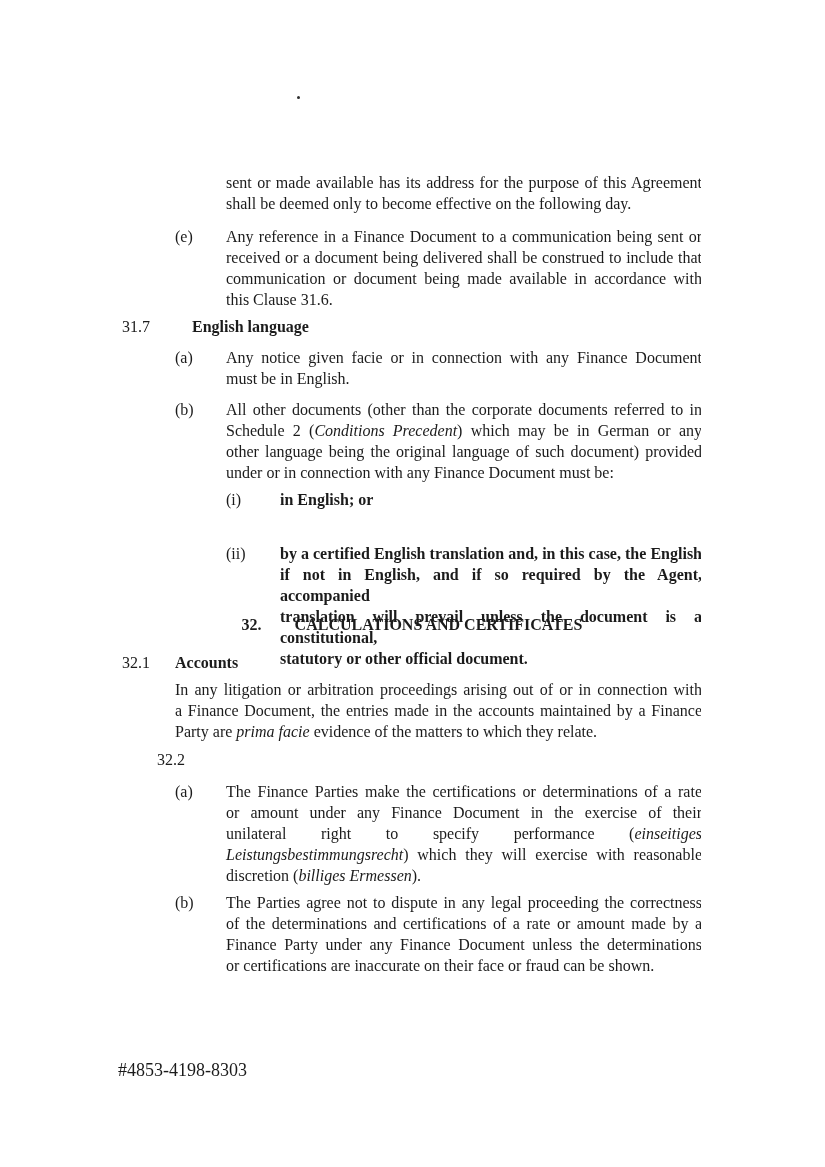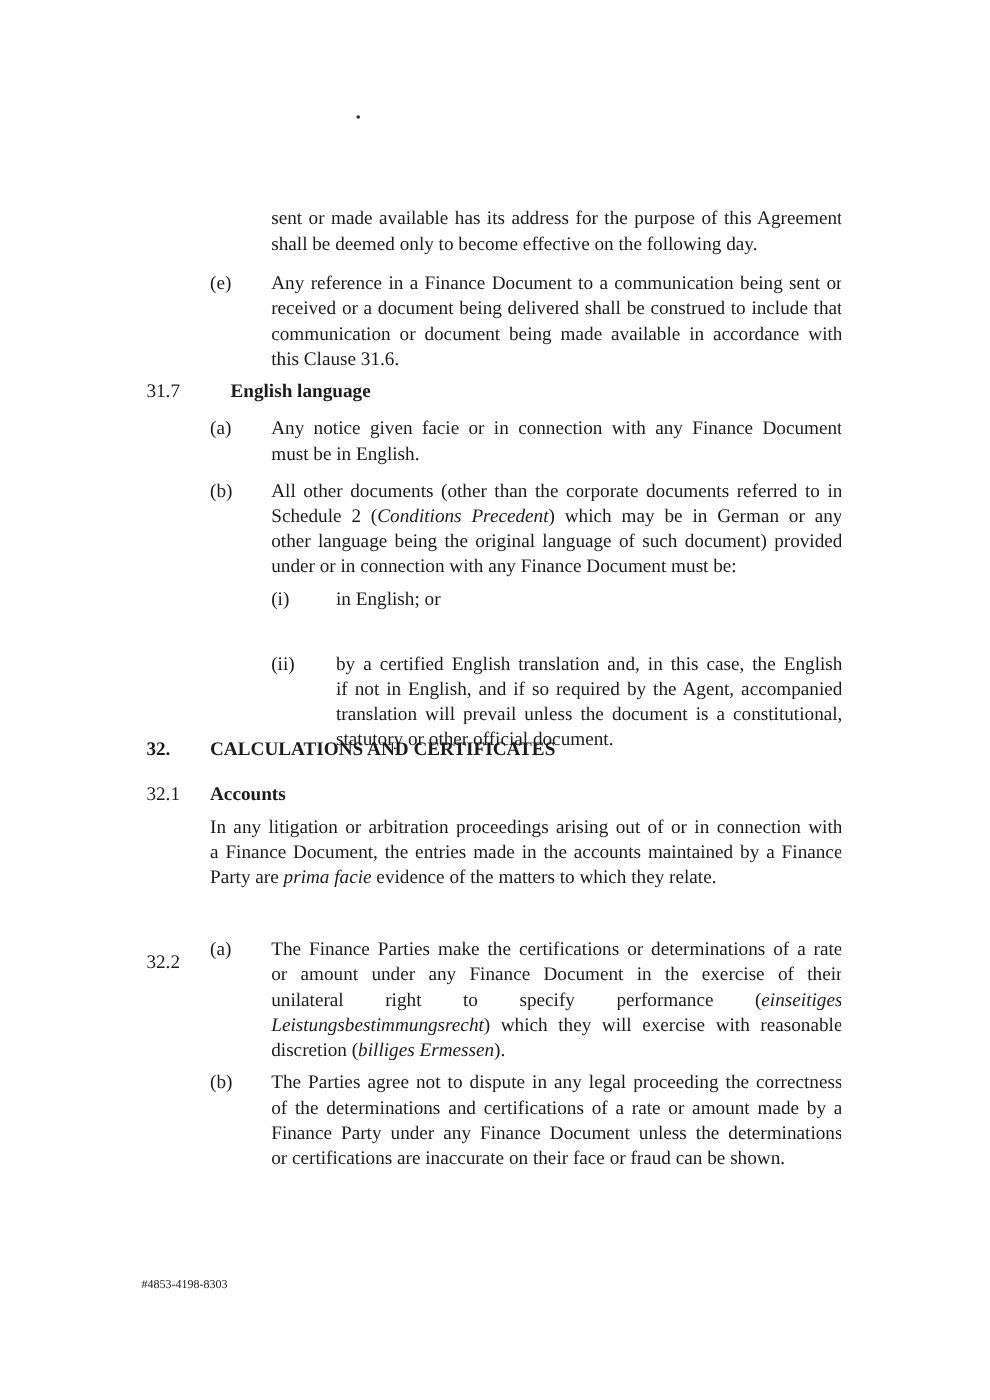--- a/index.html
+++ b/index.html
@@ -24,38 +24,38 @@
   .cpara { left:226px; width:476px; }
 
   
   .lpara { left:175px; width:527px; display:flex; }
   .lpara .plabel { flex:0 0 51px; }
   .lpara .pbody { width:476px; }
 
   
   .rpara { left:226px; width:476px; display:flex; }
   .rpara .plabel { flex:0 0 54px; }
-  .rpara .pbody { width:422px; }
+  .rpara .pbody { width:422px;font-weight:bold; }
 
   
   .heading { left:122px; width:580px; display:flex; }
   .heading .num { flex:0 0 53px; font-weight:normal; }
   .heading .title { font-weight:bold; }
   .heading.num-bold .num { font-weight:bold; }
 
   
   .hpara { left:175px; width:527px; }
 
   .stray-dot {
     position:absolute; left:297px; top:96px;
     width:3px; height:3px; border-radius:50%;
     background:#2e2e2e;
   }
   .page-number { position:absolute; top:1046px; left:683px; font-size:10px; line-height:14px;margin-left:36px; }
-  .doc-ref { position:absolute; top:1063px; left:118px; font-size:10px; line-height:15px; }
+  .doc-ref { position:absolute; top:1063px; left:118px; font-size:18px; line-height:15px; }
 </style>
 </head>
 <body>
 
 <div class="page">
 
   <div class="stray-dot"></div>
 
   <div class="block cpara" style="top:172px;">
     <div class="pbody">
@@ -107,39 +107,39 @@
   <div class="block rpara" style="top:519px;margin-top:24px;">
     <span class="plabel">(ii)</span>
     <div class="pbody">
         <div class="tl j"><span>by a certified English translation and, in this case, the English</span></div>
         <div class="tl j"><span>if not in English, and if so required by the Agent, accompanied</span></div>
         <div class="tl j"><span>translation will prevail unless the document is a constitutional,</span></div>
         <div class="tl"><span>statutory or other official document.</span></div>
       </div>
   </div>
 
-  <div class="block heading num-bold" style="top:614px;">
+  <div class="block heading num-bold" style="top:614px;justify-content:center;">
     <span class="num">32.</span>
     <span class="title">CALCULATIONS AND CERTIFICATES</span>
   </div>
 
   <div class="block heading" style="top:652px;align-items:flex-end;">
     <span class="num">32.1</span>
     <span class="title">Accounts</span>
   </div>
 
   <div class="block hpara" style="top:679px;">
     <div class="pbody">
         <div class="tl j"><span>In any litigation or arbitration proceedings arising out of or in connection with</span></div>
         <div class="tl j"><span>a Finance Document, the entries made in the accounts maintained by a Finance</span></div>
         <div class="tl"><span>Party are </span><em>prima facie</em><span> evidence of the matters to which they relate.</span></div>
       </div>
   </div>
 
-  <div class="block heading" style="top:792px;">
+  <div class="block heading" style="top:749px;margin-left:35px;">
     <span class="num">32.2</span>
   </div>
 
   <div class="block lpara" style="top:781px;">
     <span class="plabel">(a)</span>
     <div class="pbody">
         <div class="tl j"><span>The Finance Parties make the certifications or determinations of a rate</span></div>
         <div class="tl j"><span>or amount under any Finance Document in the exercise of their</span></div>
         <div class="tl j"><span>unilateral right to specify performance (</span><em>einseitiges</em></div>
         <div class="tl j"><em>Leistungsbestimmungsrecht</em><span>) which they will exercise with reasonable</span></div>

